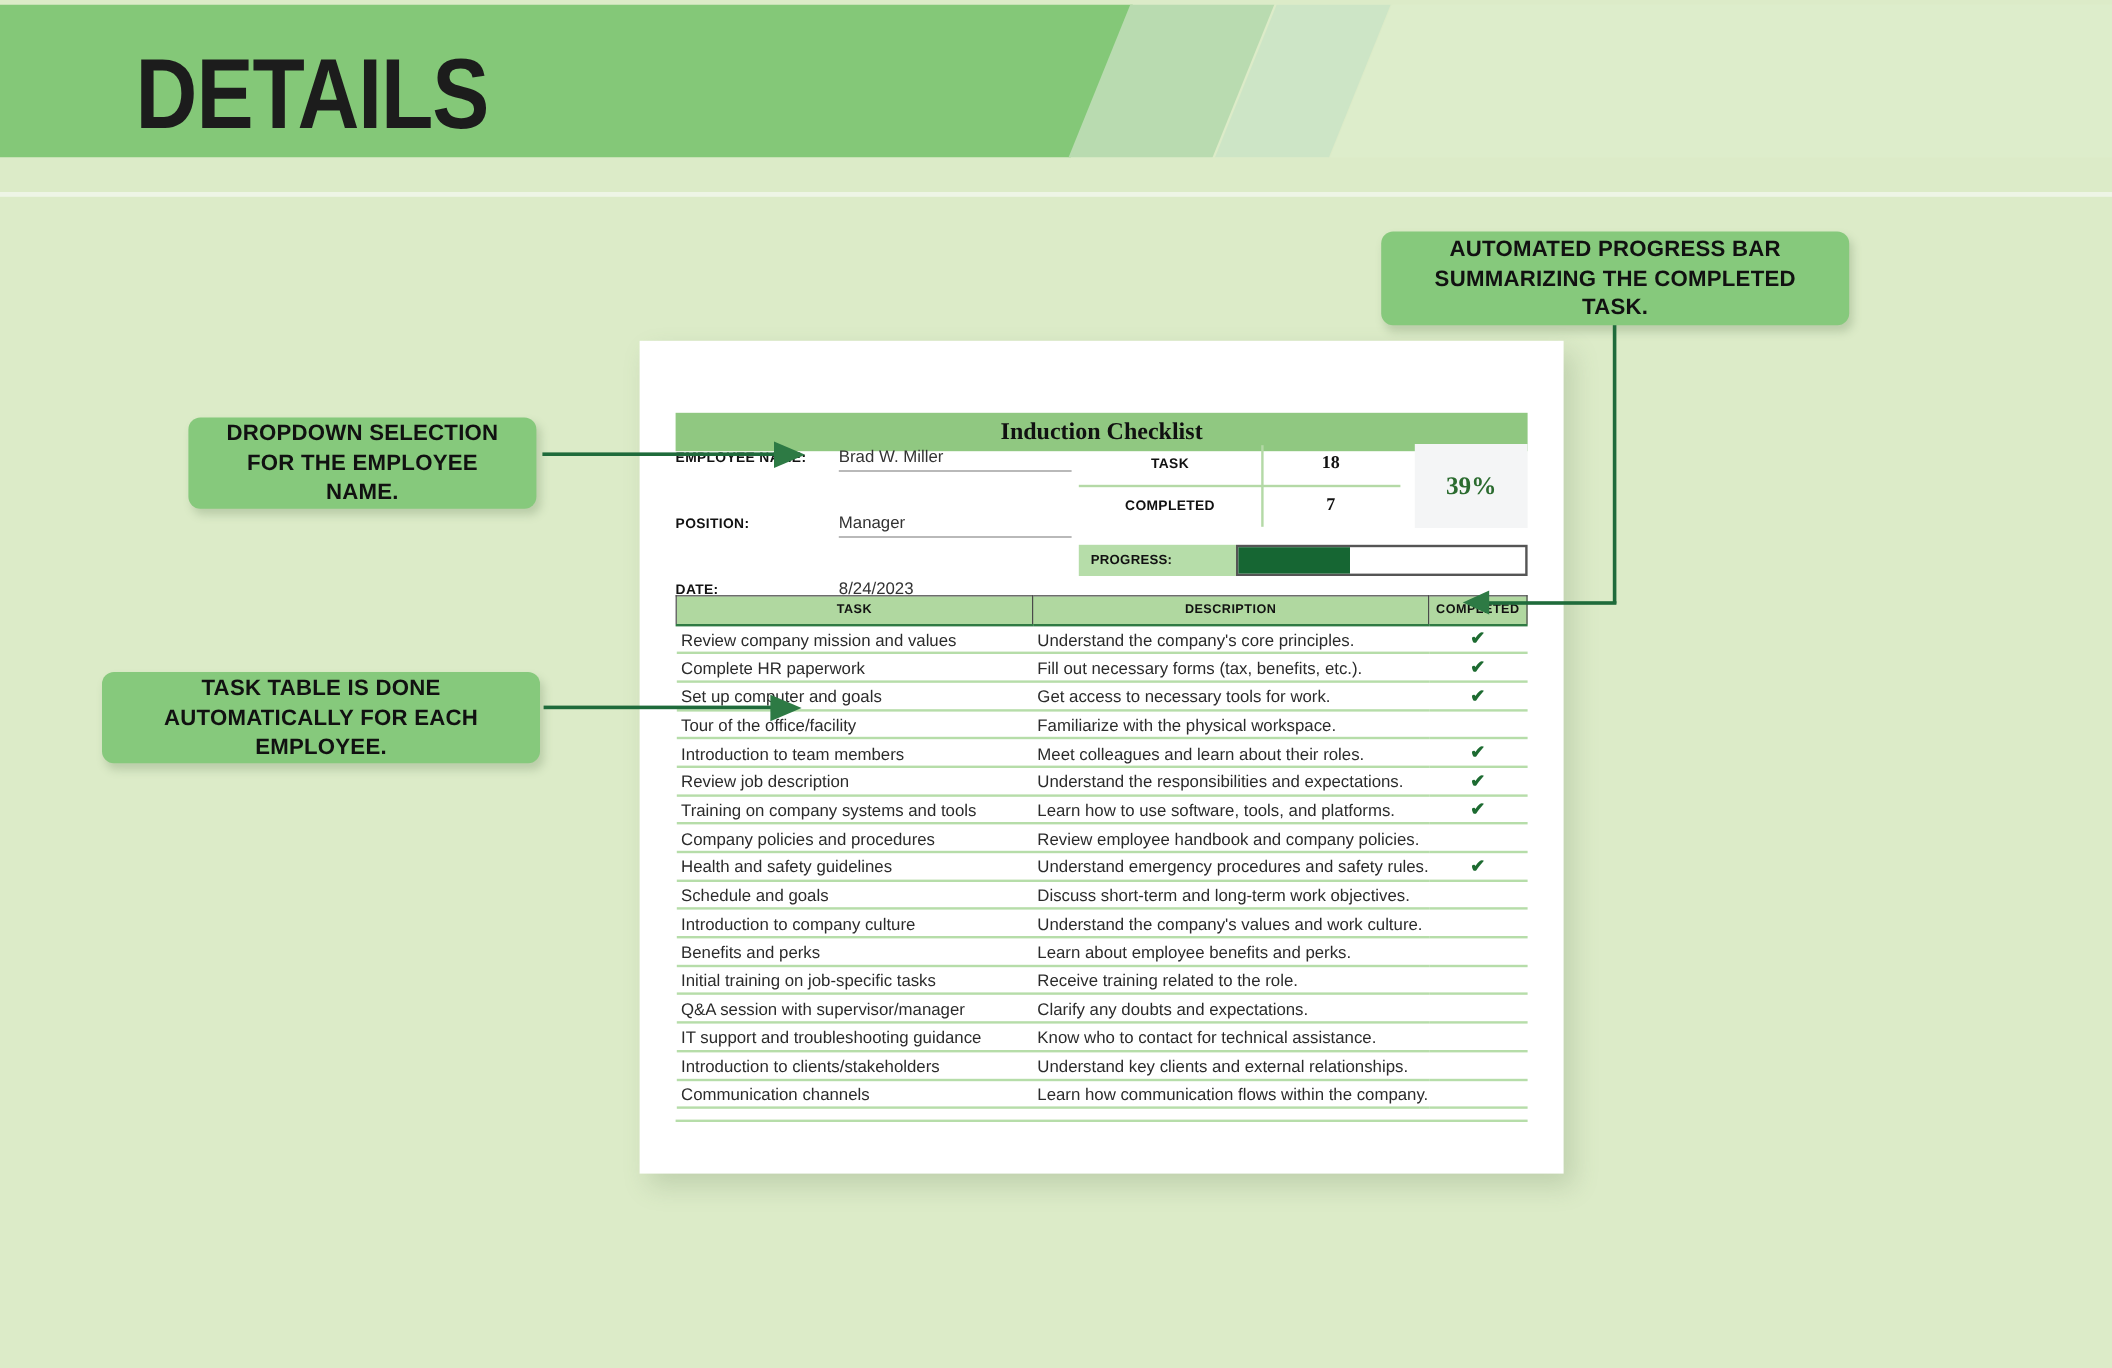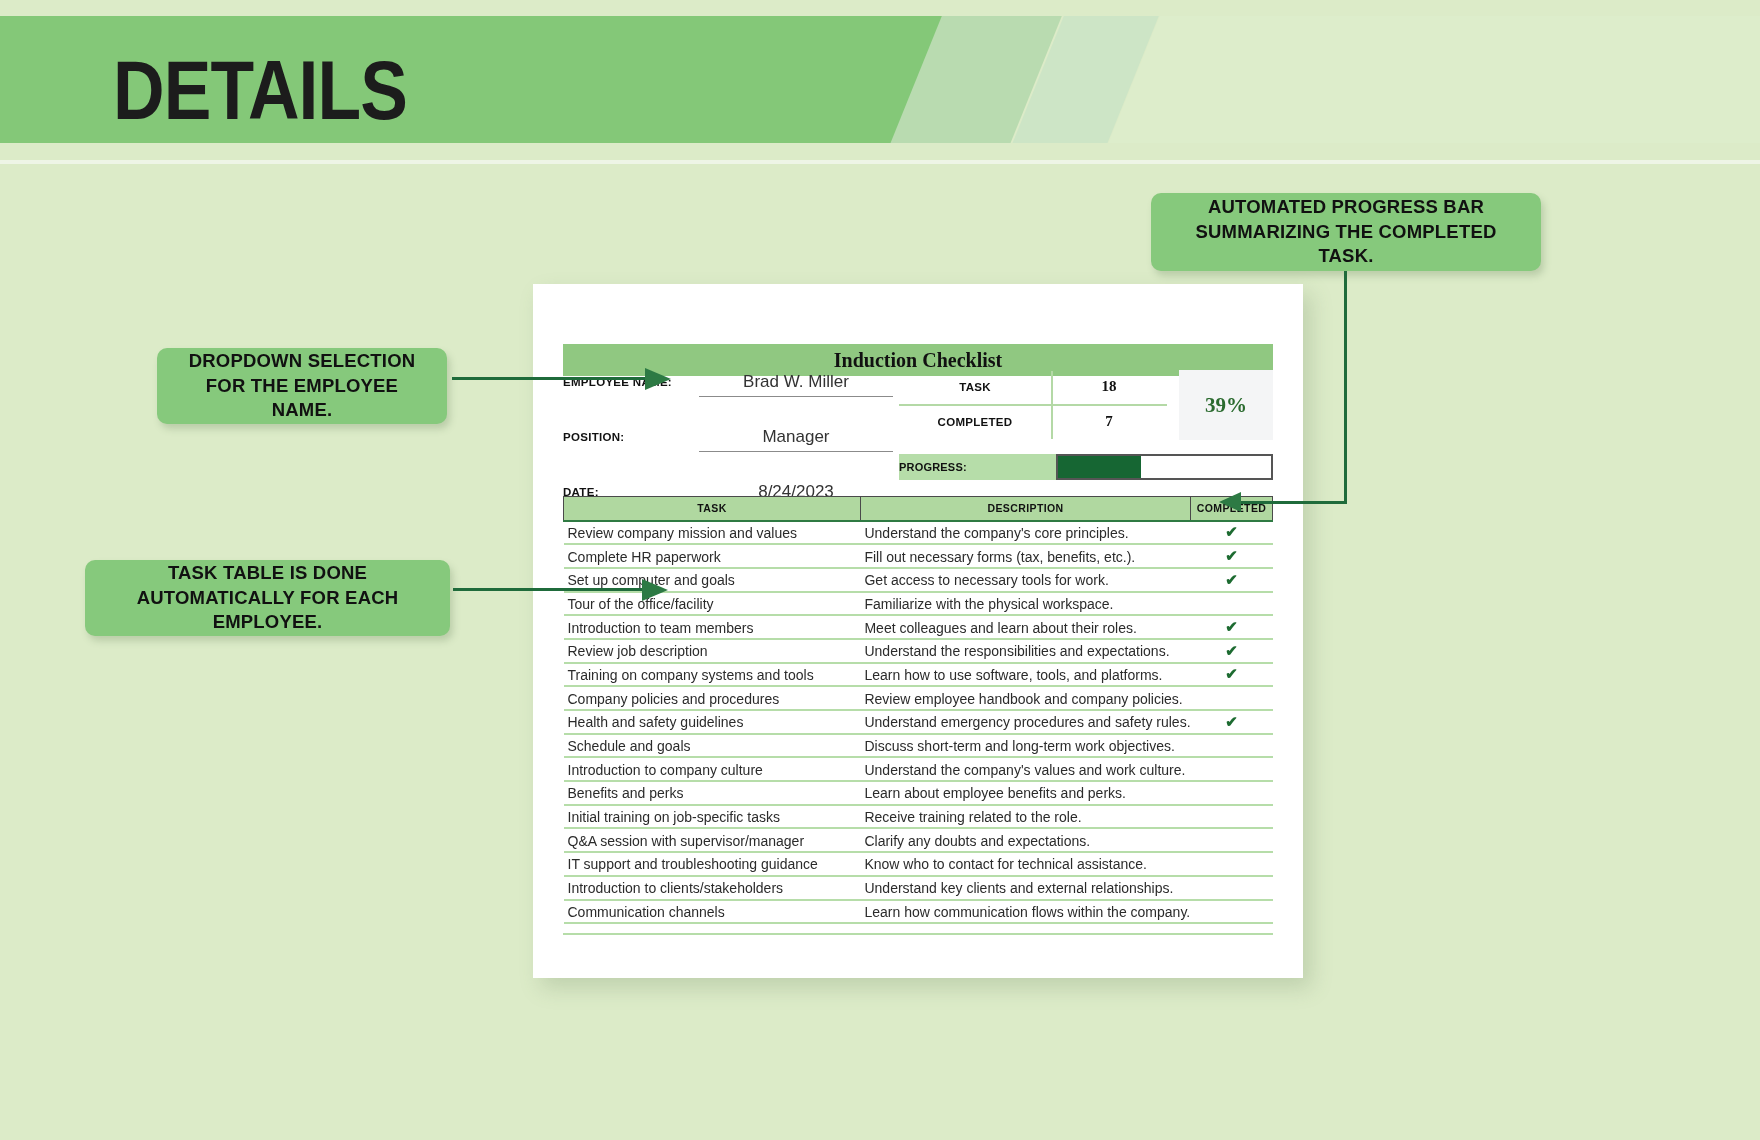--- a/index.html
+++ b/index.html
@@ -10,21 +10,21 @@
   }
   body {
     font-family: "Liberation Sans", sans-serif;
     background: #dcebc8;
     position: relative;
   }
 
   
   #banner {
     position: absolute;
-    left: 0; top: 16px;
+    left: 0; top: 4px;
     width: 1760px; height: 127px;
     overflow: hidden;
     background: #dcebc8;
   }
   .stripe {
     position: absolute;
     top: -40px;
     height: 250px;
     transform: skewX(-22deg);
     transform-origin: top left;
@@ -146,22 +146,22 @@
   .info-label {
     position: absolute; left: 0; top: 4px;
     font-size: 11.5px;
     font-weight: bold;
     color: #111;
     letter-spacing: 0.3px;
   }
   .info-field {
     position: absolute; left: 136px; top: 0;
     width: 194px;
-    text-align: center;
-    font-size: 17px;
+    text-align: left;
+    font-size: 14px;
     color: #333;
     padding-bottom: 4px;
     border-bottom: 1.5px solid #8b8b8b;
   }
 
   
   #stats-block { position: absolute; left: 366px; top: 85px; width: 374px; }
   .stat-grid {
     position: absolute; left: 0; top: 0;
     width: 268px;
@@ -198,23 +198,24 @@
     font-family: "Liberation Serif", serif;
   }
 
   
   #progress-row {
     position: absolute; left: 366px; top: 170px;
     width: 374px; height: 26px;
     display: flex;
   }
   #progress-label {
-    width: 157px; height: 26px;
+    width: 131px; height: 26px;
     background: #b6dda9;
     display: flex; align-items: center;
+    padding-left: 10px;
     font-size: 11px; font-weight: bold; color: #111;
     letter-spacing: 0.2px;
   }
   #progress-track {
     flex: 1; height: 26px;
     border: 2px solid #555;
     background: #fff;
     position: relative;
   }
   #progress-fill {

